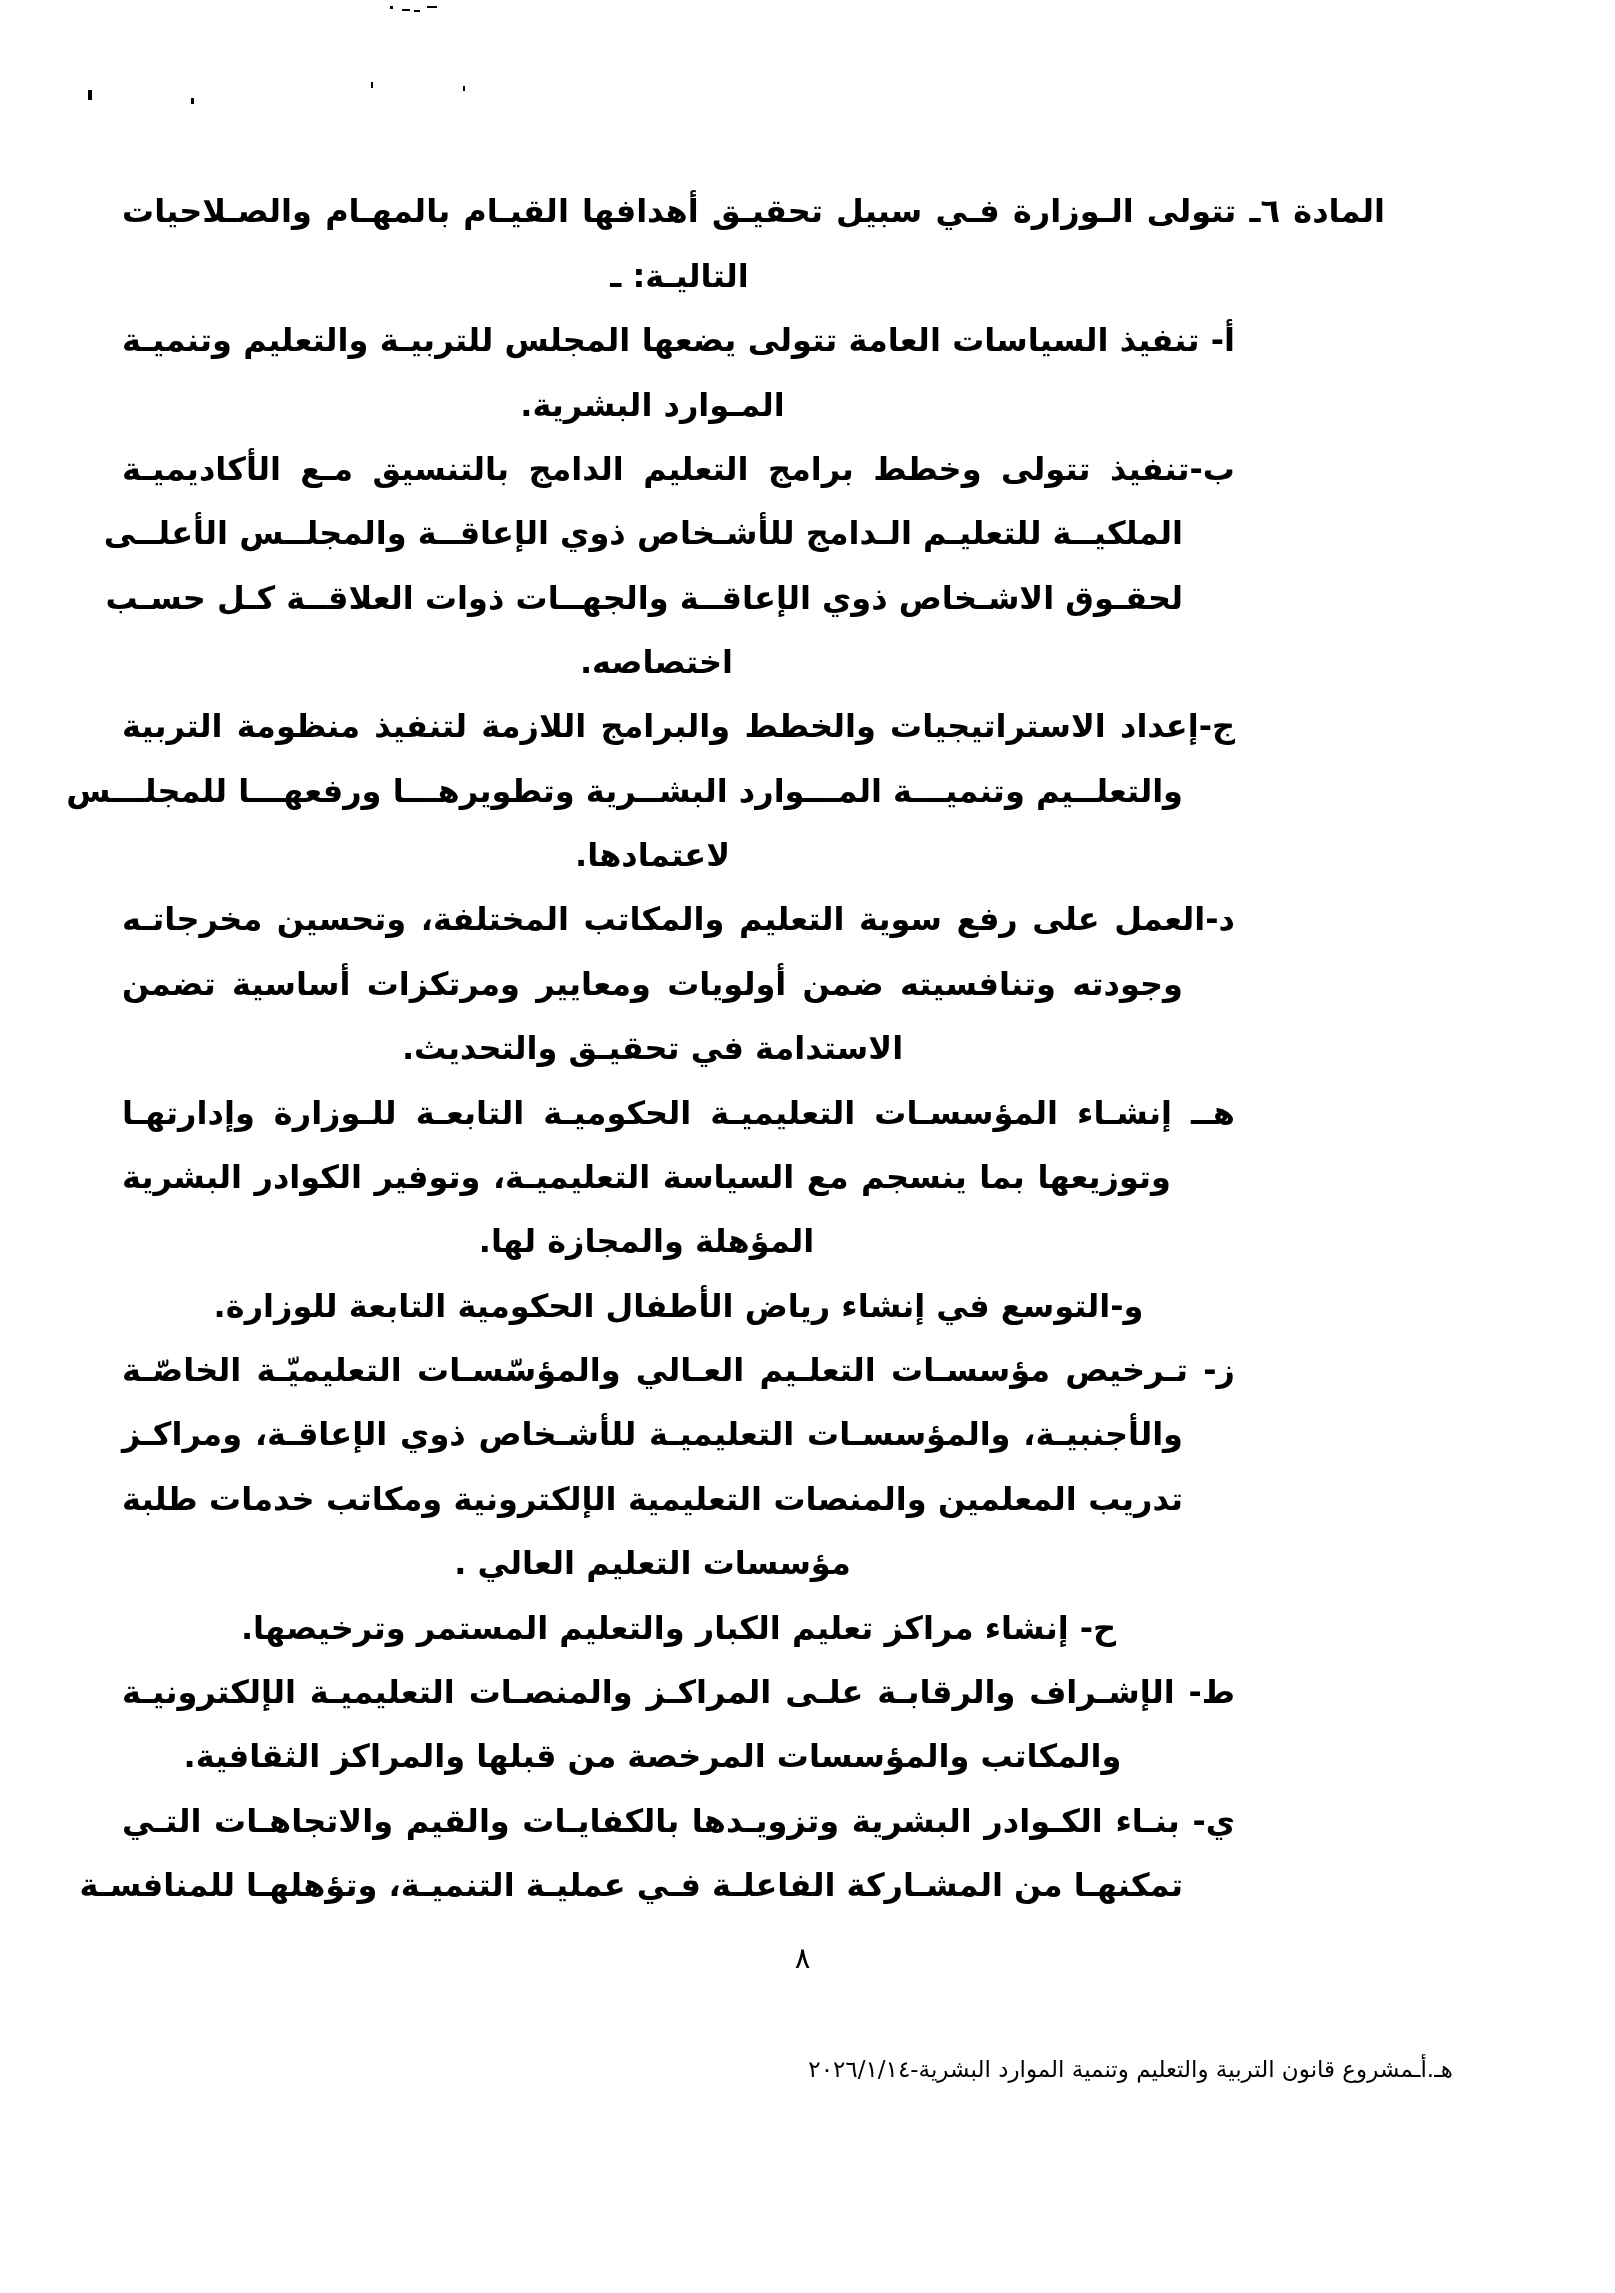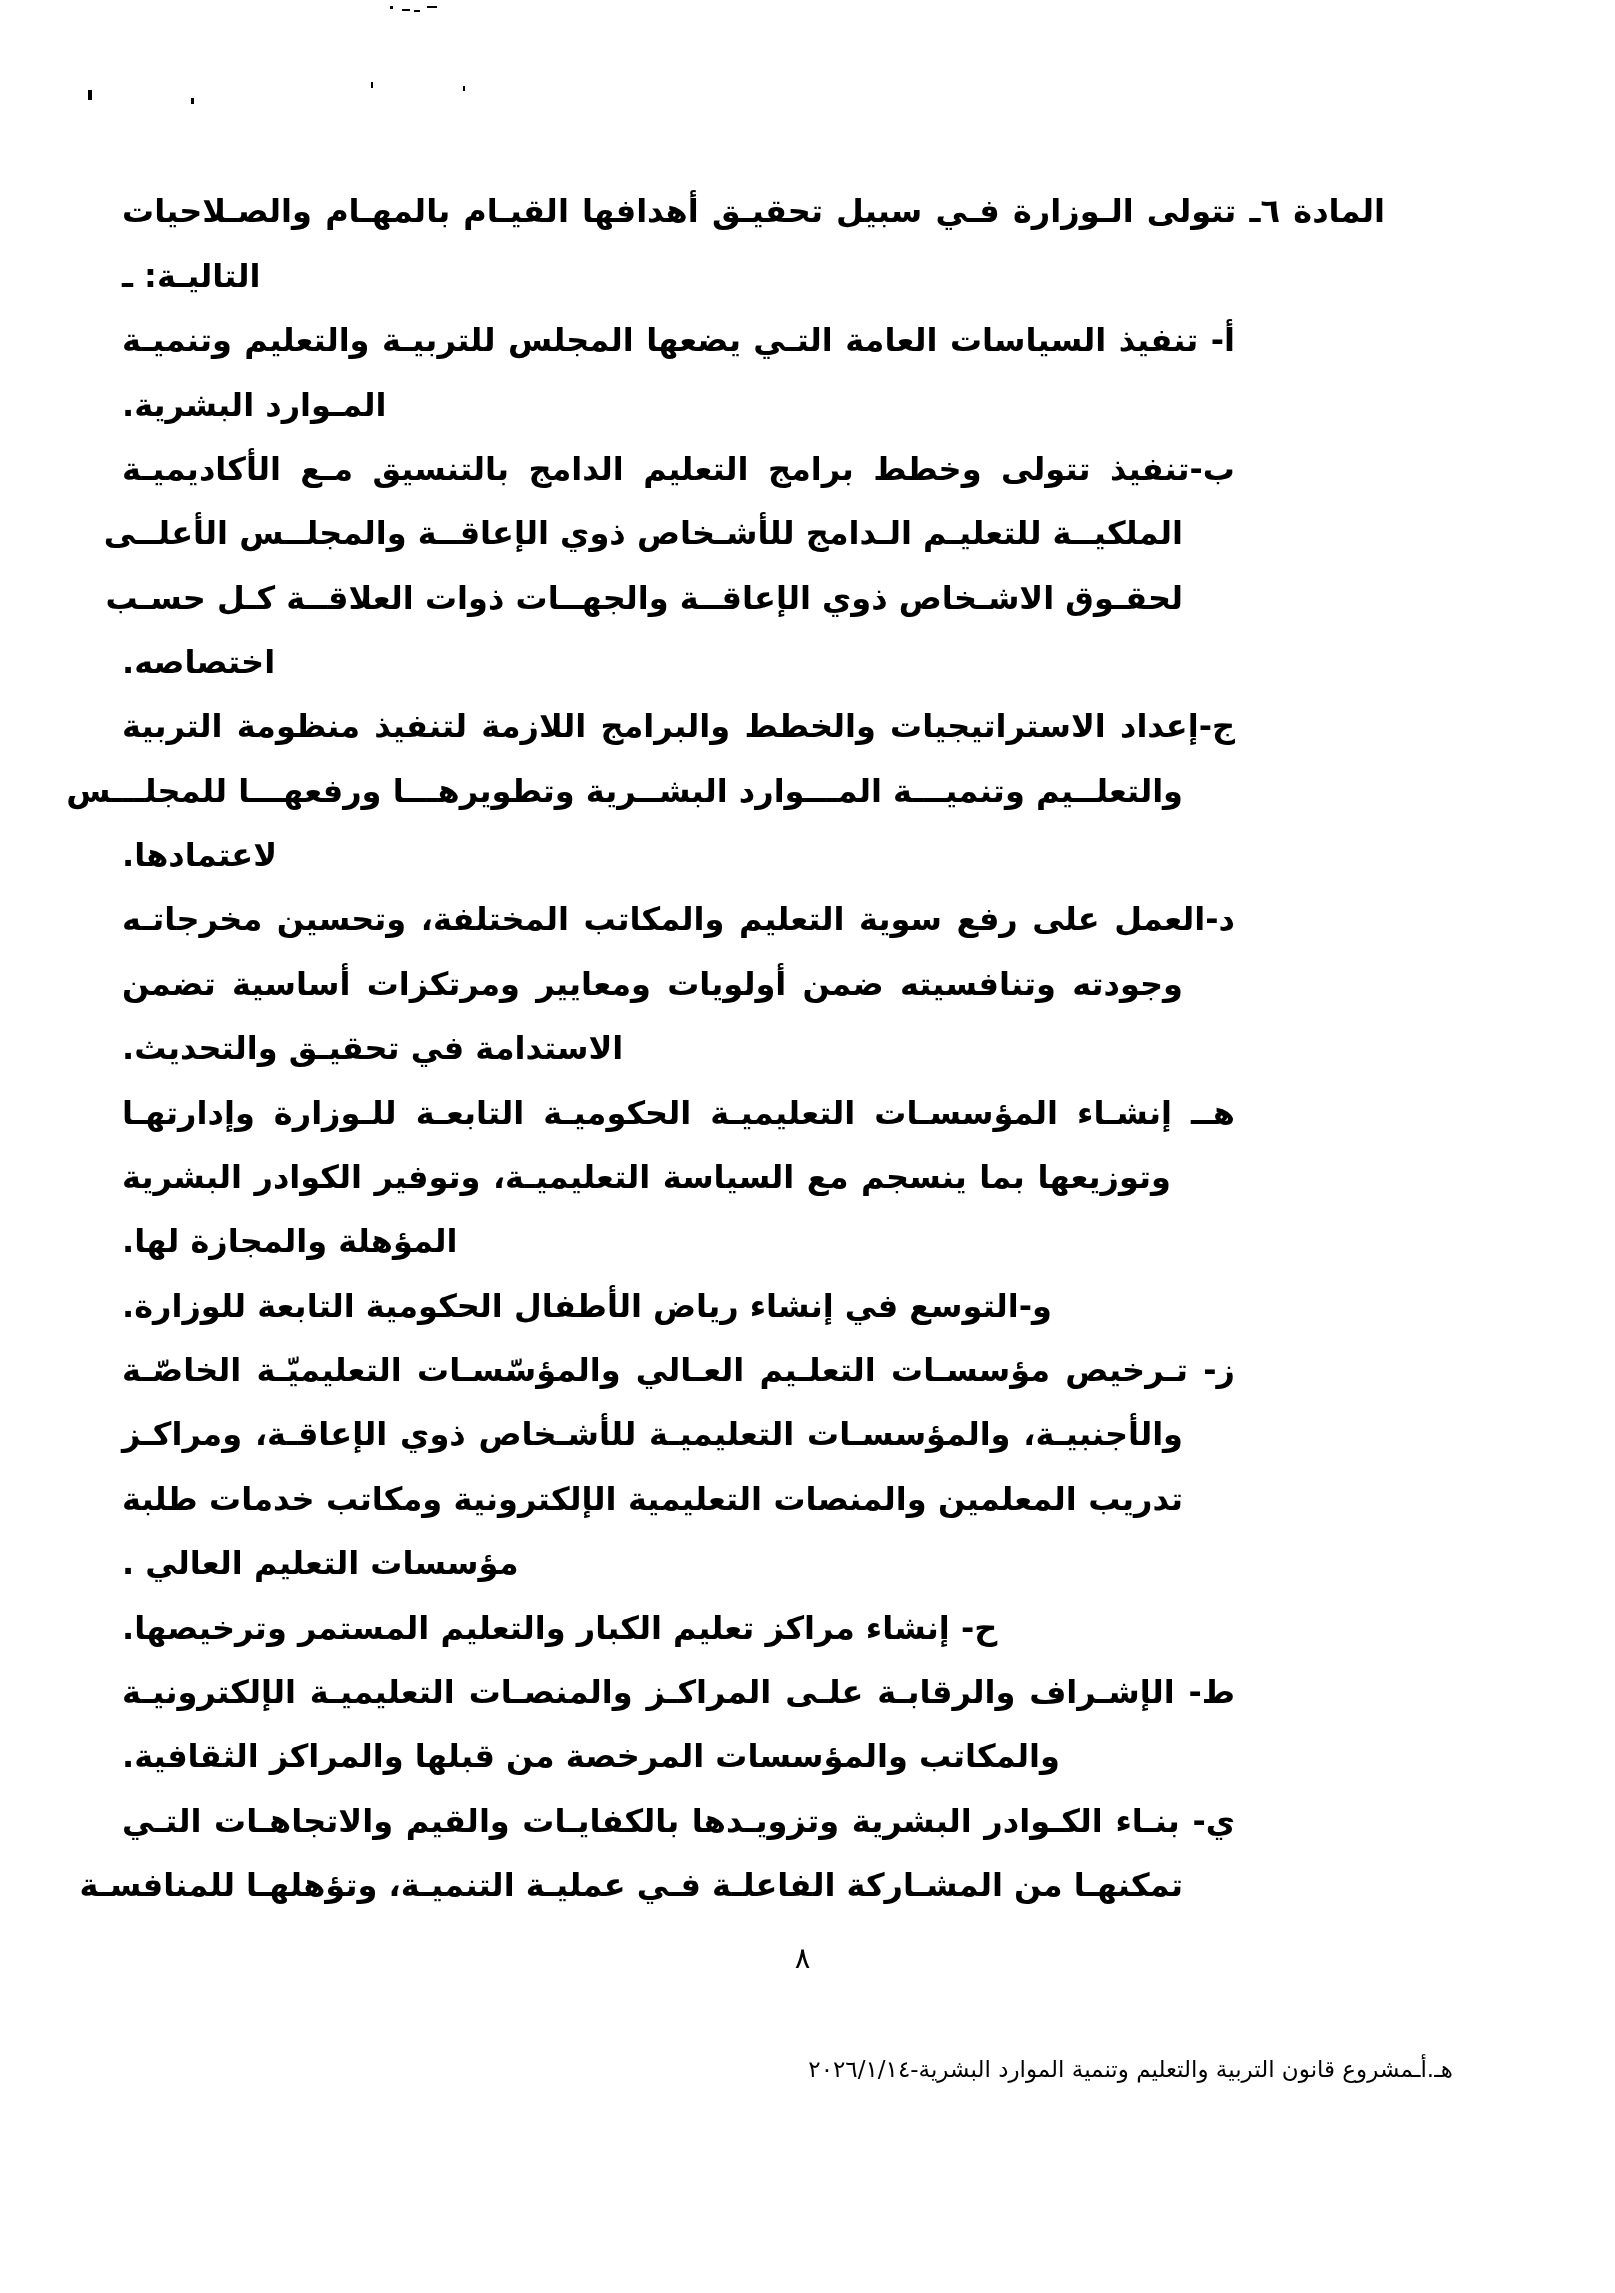--- a/index.html
+++ b/index.html
@@ -14,21 +14,21 @@
     font-weight: bold;
     font-size: 32px;
     line-height: 64px;
     height: 64px;
     white-space: nowrap;
     overflow: visible;
     font-family: "DejaVu Sans", "Liberation Sans", sans-serif;
     letter-spacing: -0.5px;
   }
   .full { text-align: justify; text-align-last: justify; }
-  .short { text-align: left; }
+  .short { text-align: center; }
   .page-number {
     position: absolute; left: 788px; top: 1941px; width: 29px; text-align: center;
     font-size: 29px; font-family: "DejaVu Sans", sans-serif;
   }
   .footer {
     position: absolute; left: 858px; top: 2056px; width: 595px;
     direction: rtl; text-align: right;
     font-size: 23px; font-family: "DejaVu Sans", sans-serif;
     white-space: nowrap; letter-spacing: -0.4px;
   }
@@ -43,21 +43,21 @@
 <div class="speck" style="left:427px;top:5.9px;width:9.8px;height:2px;"></div>
 <div class="speck" style="left:88px;top:90px;width:3.9px;height:9.8px;"></div>
 <div class="speck" style="left:191px;top:98px;width:2.9px;height:5.9px;"></div>
 <div class="speck" style="left:371px;top:82px;width:2px;height:5.9px;"></div>
 <div class="speck" style="left:463px;top:86px;width:2px;height:4.9px;"></div>
 
 <div>
   <div class="line full" style="left:122px; right:230px; top:179px;">المادة ٦ـ تتولى الـوزارة فـي سبيل تحقيـق أهدافها القيـام بالمهـام والصـلاحيات</div>
   <div class="line short" style="left:122px; right:378px; top:244px;">التاليـة: ـ</div>
 
-  <div class="line full" style="left:122px; right:380px; top:308px;">أ- تنفيذ السياسات العامة التـي يضعها المجلس للتربيـة والتعليم وتنميـة</div>
+  <div class="line full" style="left:122px; right:380px; top:308px;">أ- تنفيذ السياسات العامة تتولى يضعها المجلس للتربيـة والتعليم وتنميـة</div>
   <div class="line short" style="left:122px; right:432px; top:373px;">المـوارد البشرية.</div>
 
   <div class="line full" style="left:122px; right:380px; top:437px;">ب-تنفيذ تتولى وخطط برامج التعليم الدامج بالتنسيق مـع الأكاديميـة</div>
   <div class="line full" style="left:122px; right:432px; top:501px;">الملكيــة للتعليـم الـدامج للأشـخاص ذوي الإعاقــة والمجلــس الأعلــى</div>
   <div class="line full" style="left:122px; right:432px; top:566px;">لحقـوق الاشـخاص ذوي الإعاقــة والجهــات ذوات العلاقــة كـل حسـب</div>
   <div class="line short" style="left:122px; right:424px; top:630px;">اختصاصه.</div>
 
   <div class="line full" style="left:122px; right:380px; top:694px;">ج-إعداد الاستراتيجيات والخطط والبرامج اللازمة لتنفيذ منظومة التربية</div>
   <div class="line full" style="left:122px; right:432px; top:759px;">والتعلــيم وتنميـــة المـــوارد البشــرية وتطويرهـــا ورفعهـــا للمجلـــس</div>
   <div class="line short" style="left:122px; right:432px; top:823px;">لاعتمادها.</div>

